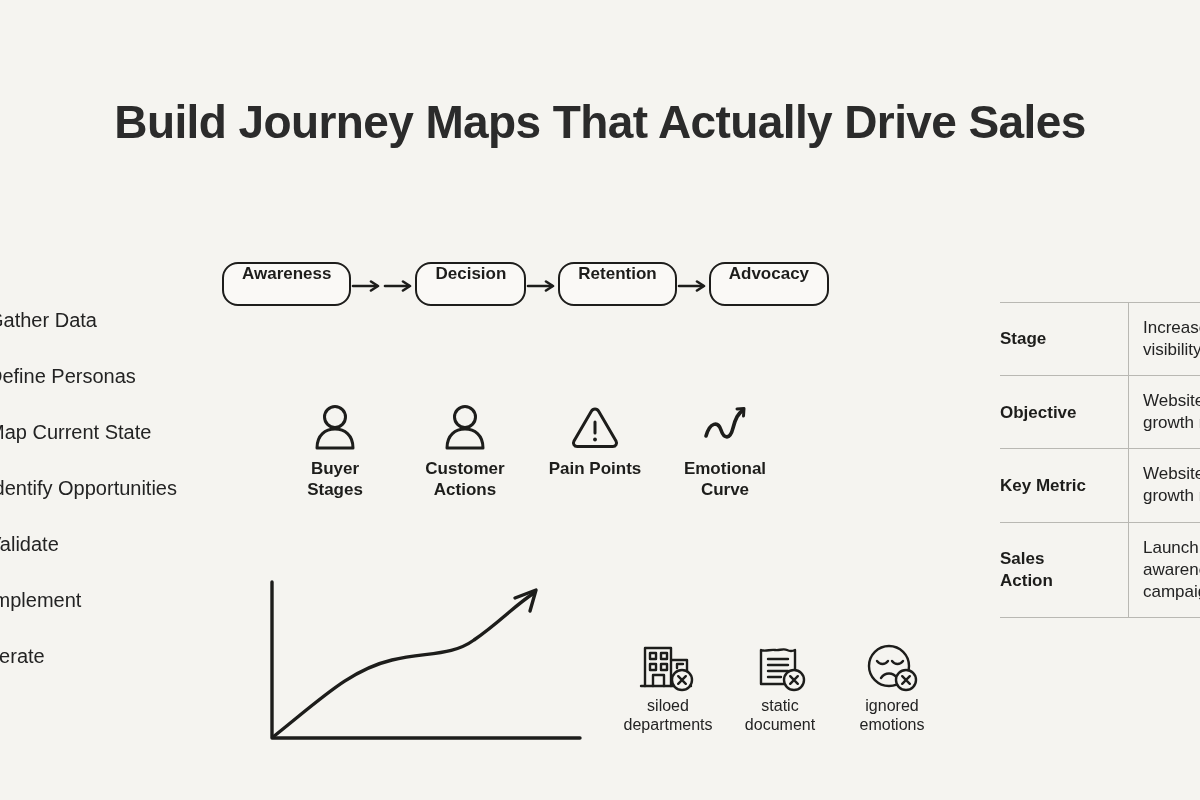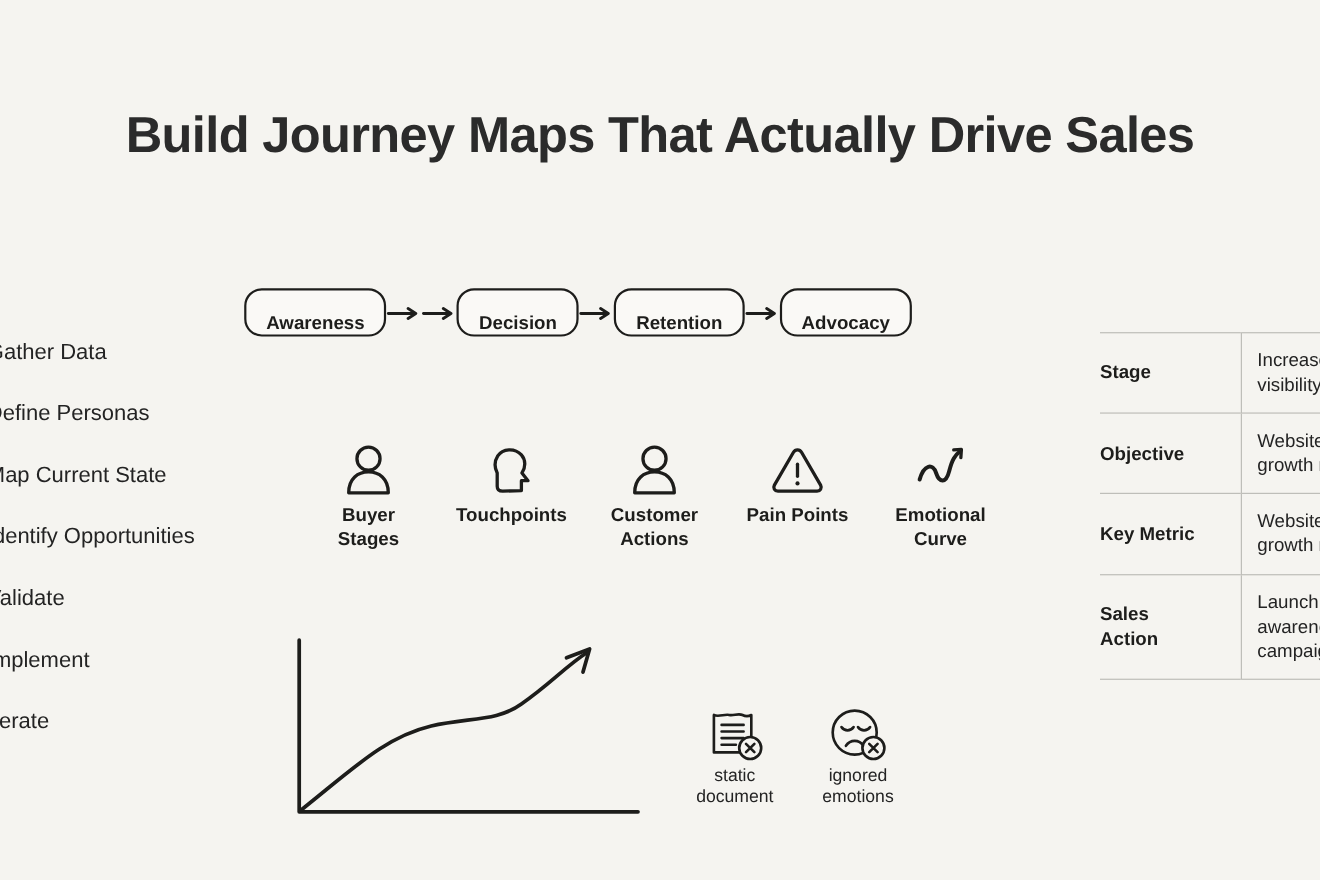--- a/index.html
+++ b/index.html
@@ -59,21 +59,21 @@
     top: 262px;
     display: flex;
     align-items: center;
   }
   .stage-box {
     border: 2.5px solid #1d1d1b;
     border-radius: 16px;
     background: #faf9f6;
     height: 44px;
     display: flex;
-    align-items: flex-end;
+    align-items: flex-start;
     justify-content: center;
     padding: 0 18px;
     font-size: 17px;
     font-weight: bold;
     color: #1d1d1b;
     white-space: nowrap;
     box-sizing: border-box;
   }
   .stage-arrow {
     width: 32px;
@@ -252,30 +252,20 @@
           </svg>
         </div>
         <div class="comp-label">
           <span style="display:block">Buyer</span>
           <span style="display:block">Stages</span>
         </div>
       </div>
       <div class="component">
         <div class="comp-icon">
           <svg width="44" height="46" viewBox="0 0 44 46" fill="none" xmlns="http://www.w3.org/2000/svg" aria-hidden="true">
-            <path d="M31 42 L31 33 L37 33 L31.5 26 C35 21, 35 14, 31 9.5 C25 3, 14 3.5, 9.5 10.5 C6 16, 7 22, 9 26 L9 38 C9 41, 11 42.5, 14 42.5 Z" stroke="#1d1d1b" stroke-width="3" stroke-linecap="round" stroke-linejoin="round" fill="none"></path>
-          </svg>
-        </div>
-        <div class="comp-label">
-          <span style="display:block">Touchpoints</span>
-        </div>
-      </div>
-      <div class="component">
-        <div class="comp-icon">
-          <svg width="44" height="46" viewBox="0 0 44 46" fill="none" xmlns="http://www.w3.org/2000/svg" aria-hidden="true">
             <circle cx="22" cy="13" r="10.5" stroke="#1d1d1b" stroke-width="3" stroke-linecap="round" stroke-linejoin="round" fill="none"></circle>
             <path d="M4 44 C4 31, 12.5 25, 22 25 C31.5 25, 40 31, 40 44 Z" stroke="#1d1d1b" stroke-width="3" stroke-linecap="round" stroke-linejoin="round" fill="none"></path>
           </svg>
         </div>
         <div class="comp-label">
           <span style="display:block">Customer</span>
           <span style="display:block">Actions</span>
         </div>
       </div>
       <div class="component">
@@ -307,20 +297,41 @@
   <div id="growth-chart">
     <svg width="320" height="172" viewBox="0 0 320 172" fill="none" xmlns="http://www.w3.org/2000/svg" aria-hidden="true">
       <path d="M10 4 L10 160 L318 160" stroke="#1d1d1b" stroke-width="3.4" stroke-linecap="round" stroke-linejoin="round" fill="none"></path>
       <path d="M11 159 C 60 120, 88 92, 130 82 C 165 74, 190 78, 212 62 C 238 44, 252 28, 272 15" stroke="#1d1d1b" stroke-width="3.4" stroke-linecap="round" fill="none"></path>
       <path d="M253 20 L274 12 L268 33" stroke="#1d1d1b" stroke-width="3.4" stroke-linecap="round" stroke-linejoin="round" fill="none"></path>
     </svg>
   </div>
 
 
   <div id="pitfalls">
+      <div class="pitfall">
+        <div class="pitfall-icon">
+          <svg width="58" height="52" viewBox="0 0 58 52" fill="none" xmlns="http://www.w3.org/2000/svg" aria-hidden="true">
+            <path d="M6 46 L6 8 L32 8 L32 46" stroke="#1d1d1b" stroke-width="2.4" stroke-linecap="round" stroke-linejoin="round" fill="none"></path>
+            <path d="M32 20 L48 20 L48 46" stroke="#1d1d1b" stroke-width="2.4" stroke-linecap="round" stroke-linejoin="round" fill="none"></path>
+            <path d="M2 46 L52 46" stroke="#1d1d1b" stroke-width="2.4" stroke-linecap="round" stroke-linejoin="round" fill="none"></path>
+            <rect x="11" y="13" width="6" height="6" stroke="#1d1d1b" stroke-width="2.4" stroke-linecap="round" stroke-linejoin="round" fill="none"></rect>
+            <rect x="22" y="13" width="6" height="6" stroke="#1d1d1b" stroke-width="2.4" stroke-linecap="round" stroke-linejoin="round" fill="none"></rect>
+            <rect x="11" y="24" width="6" height="6" stroke="#1d1d1b" stroke-width="2.4" stroke-linecap="round" stroke-linejoin="round" fill="none"></rect>
+            <rect x="22" y="24" width="6" height="6" stroke="#1d1d1b" stroke-width="2.4" stroke-linecap="round" stroke-linejoin="round" fill="none"></rect>
+            <path d="M14 46 L14 35 L25 35 L25 46" stroke="#1d1d1b" stroke-width="2.4" stroke-linecap="round" stroke-linejoin="round" fill="none"></path>
+            <path d="M38 28 L38 24 L44 24" stroke="#1d1d1b" stroke-width="2.4" stroke-linecap="round" stroke-linejoin="round" fill="none"></path>
+            <circle cx="43" cy="40" r="10" stroke="#1d1d1b" stroke-width="2.4" fill="#f5f4f0"></circle>
+            <path d="M39.2 36.2 L46.8 43.8 M46.8 36.2 L39.2 43.8" stroke="#1d1d1b" stroke-width="2.4" stroke-linecap="round"></path>
+          </svg>
+        </div>
+        <div class="pitfall-label">
+          <span style="display:block">siloed</span>
+          <span style="display:block">departments</span>
+        </div>
+      </div>
       <div class="pitfall">
         <div class="pitfall-icon">
           <svg width="58" height="52" viewBox="0 0 58 52" fill="none" xmlns="http://www.w3.org/2000/svg" aria-hidden="true">
             <path d="M10 10 L10 44 L44 44 L44 10 C44 10, 40 12, 36 10 C32 8, 28 11, 24 10 C20 9, 14 12, 10 10 Z" stroke="#1d1d1b" stroke-width="2.4" stroke-linecap="round" stroke-linejoin="round" fill="none"></path>
             <path d="M17 19 L37 19 M17 25 L37 25 M17 31 L37 31 M17 37 L30 37" stroke="#1d1d1b" stroke-width="2.4" stroke-linecap="round" stroke-linejoin="round" fill="none"></path>
             <circle cx="43" cy="40" r="10" stroke="#1d1d1b" stroke-width="2.4" fill="#f5f4f0"></circle>
             <path d="M39.2 36.2 L46.8 43.8 M46.8 36.2 L39.2 43.8" stroke="#1d1d1b" stroke-width="2.4" stroke-linecap="round"></path>
           </svg>
         </div>
         <div class="pitfall-label">

